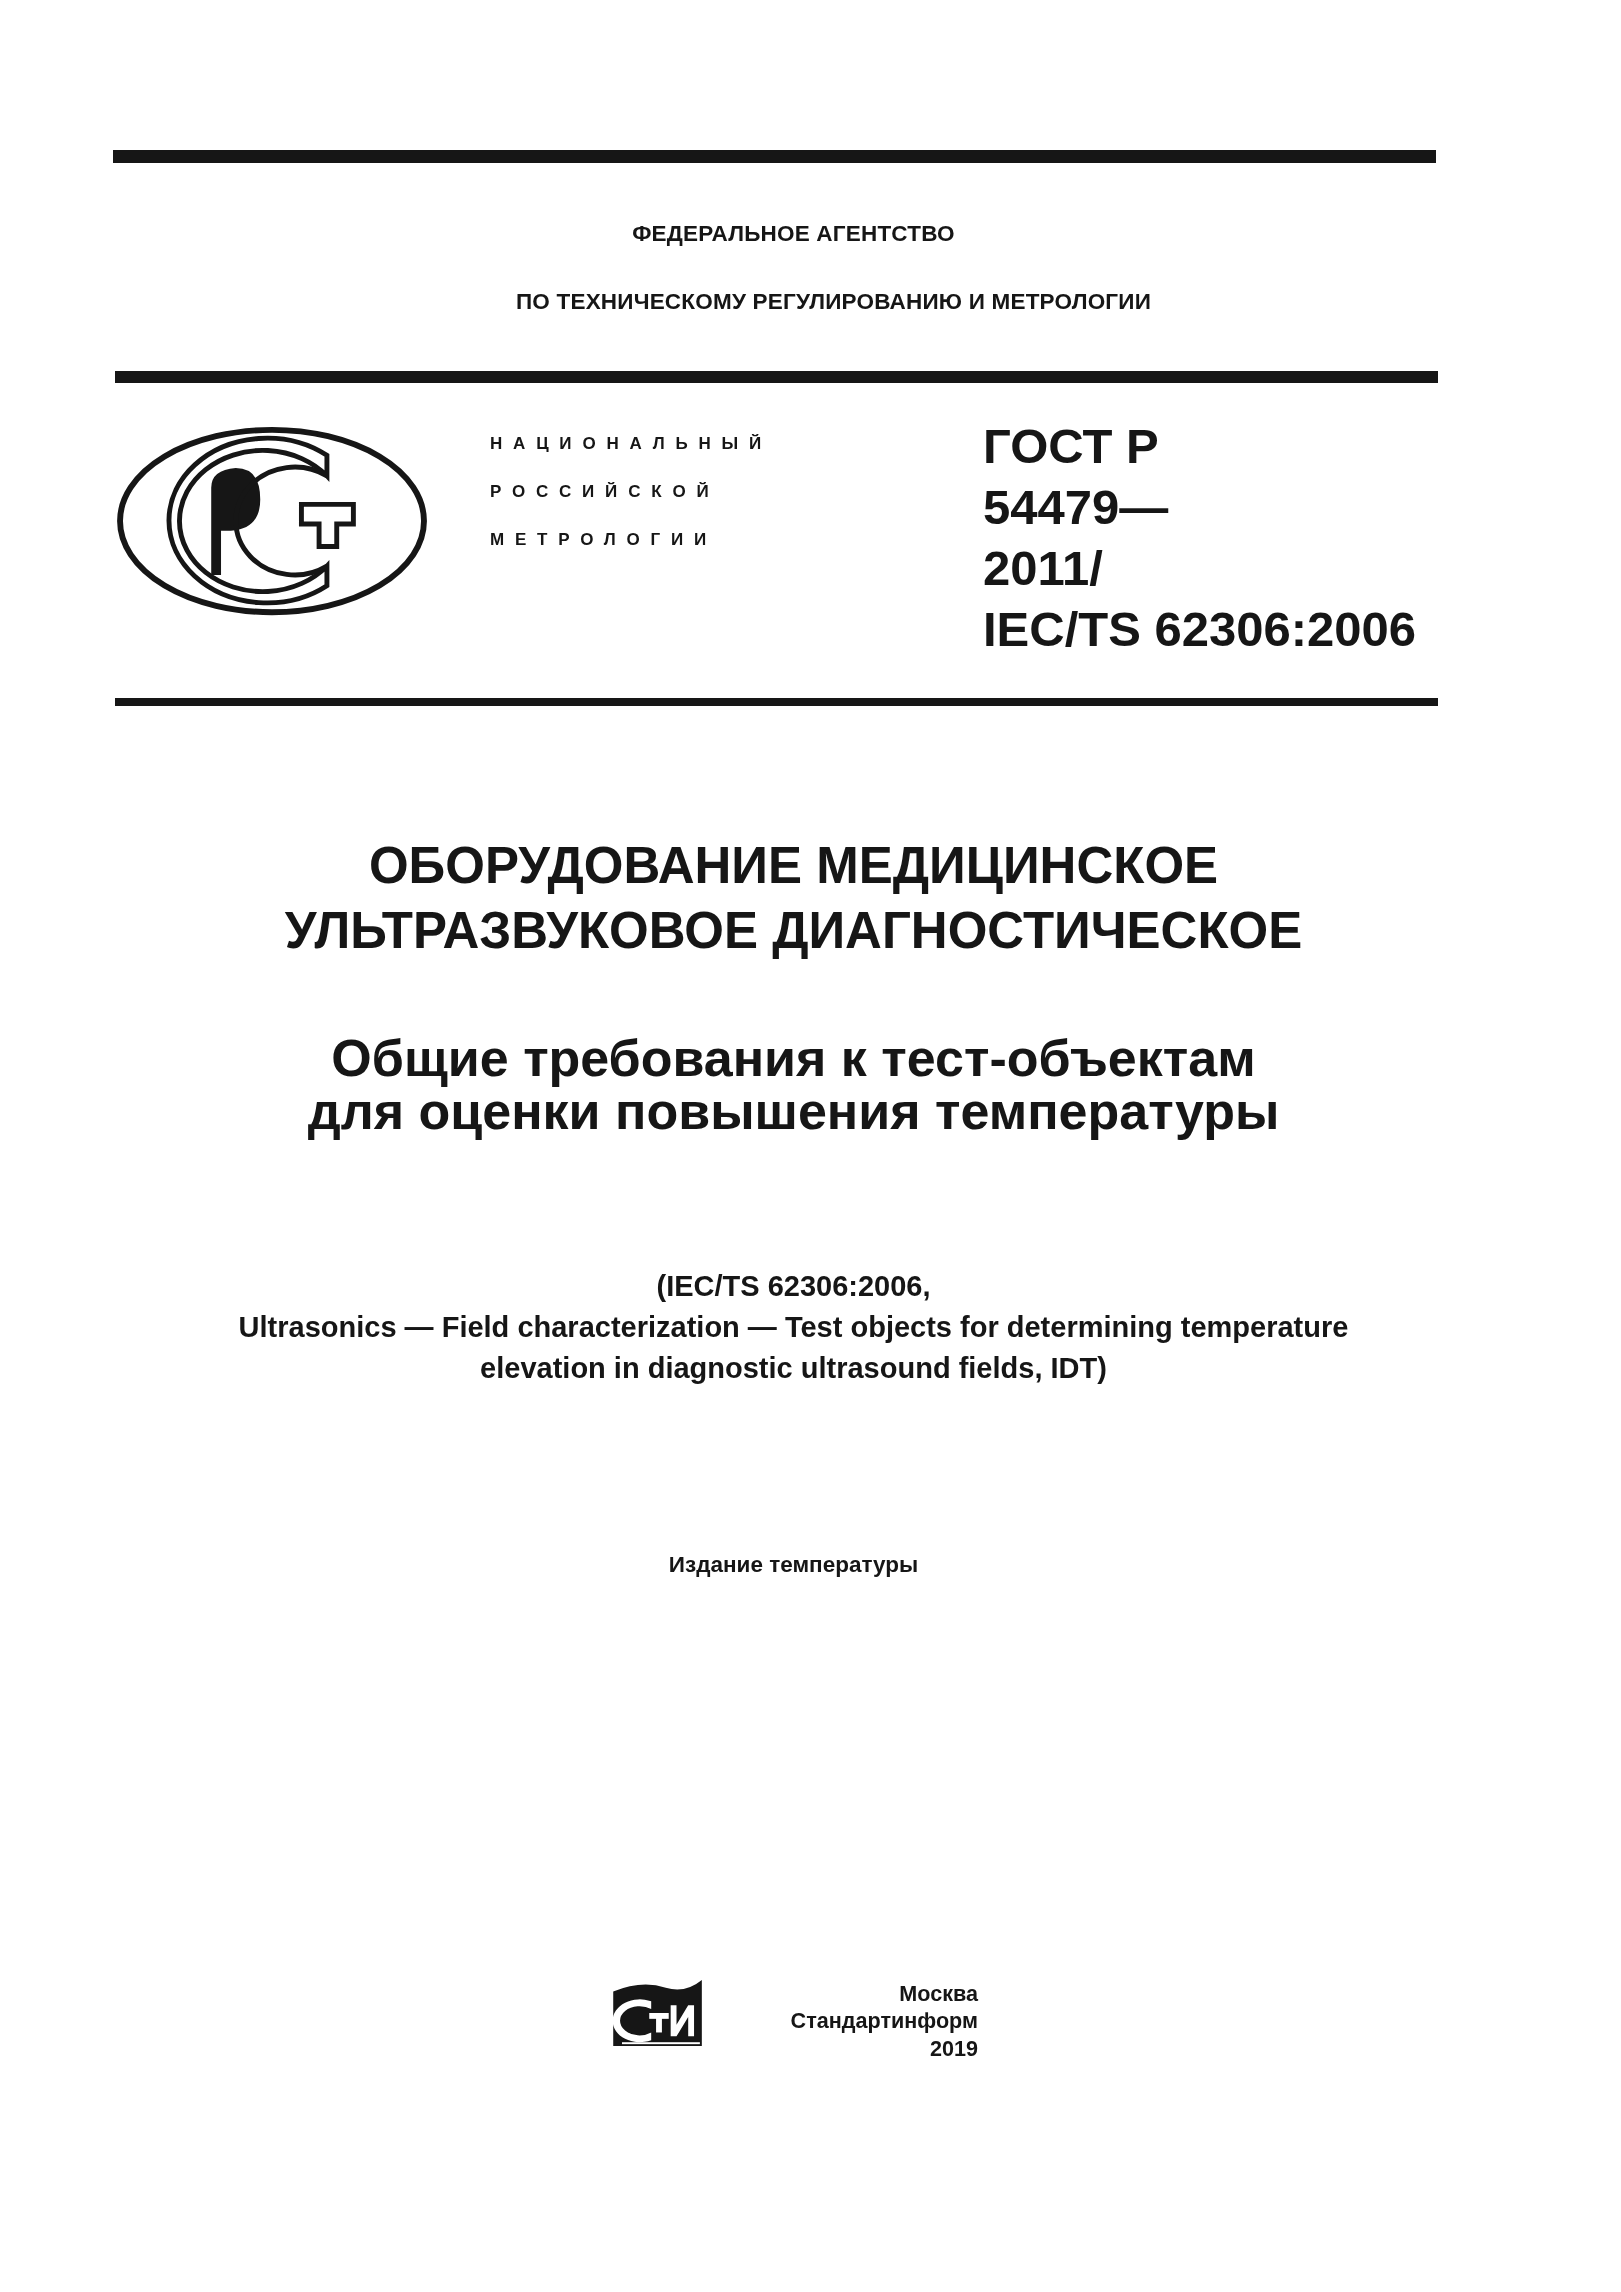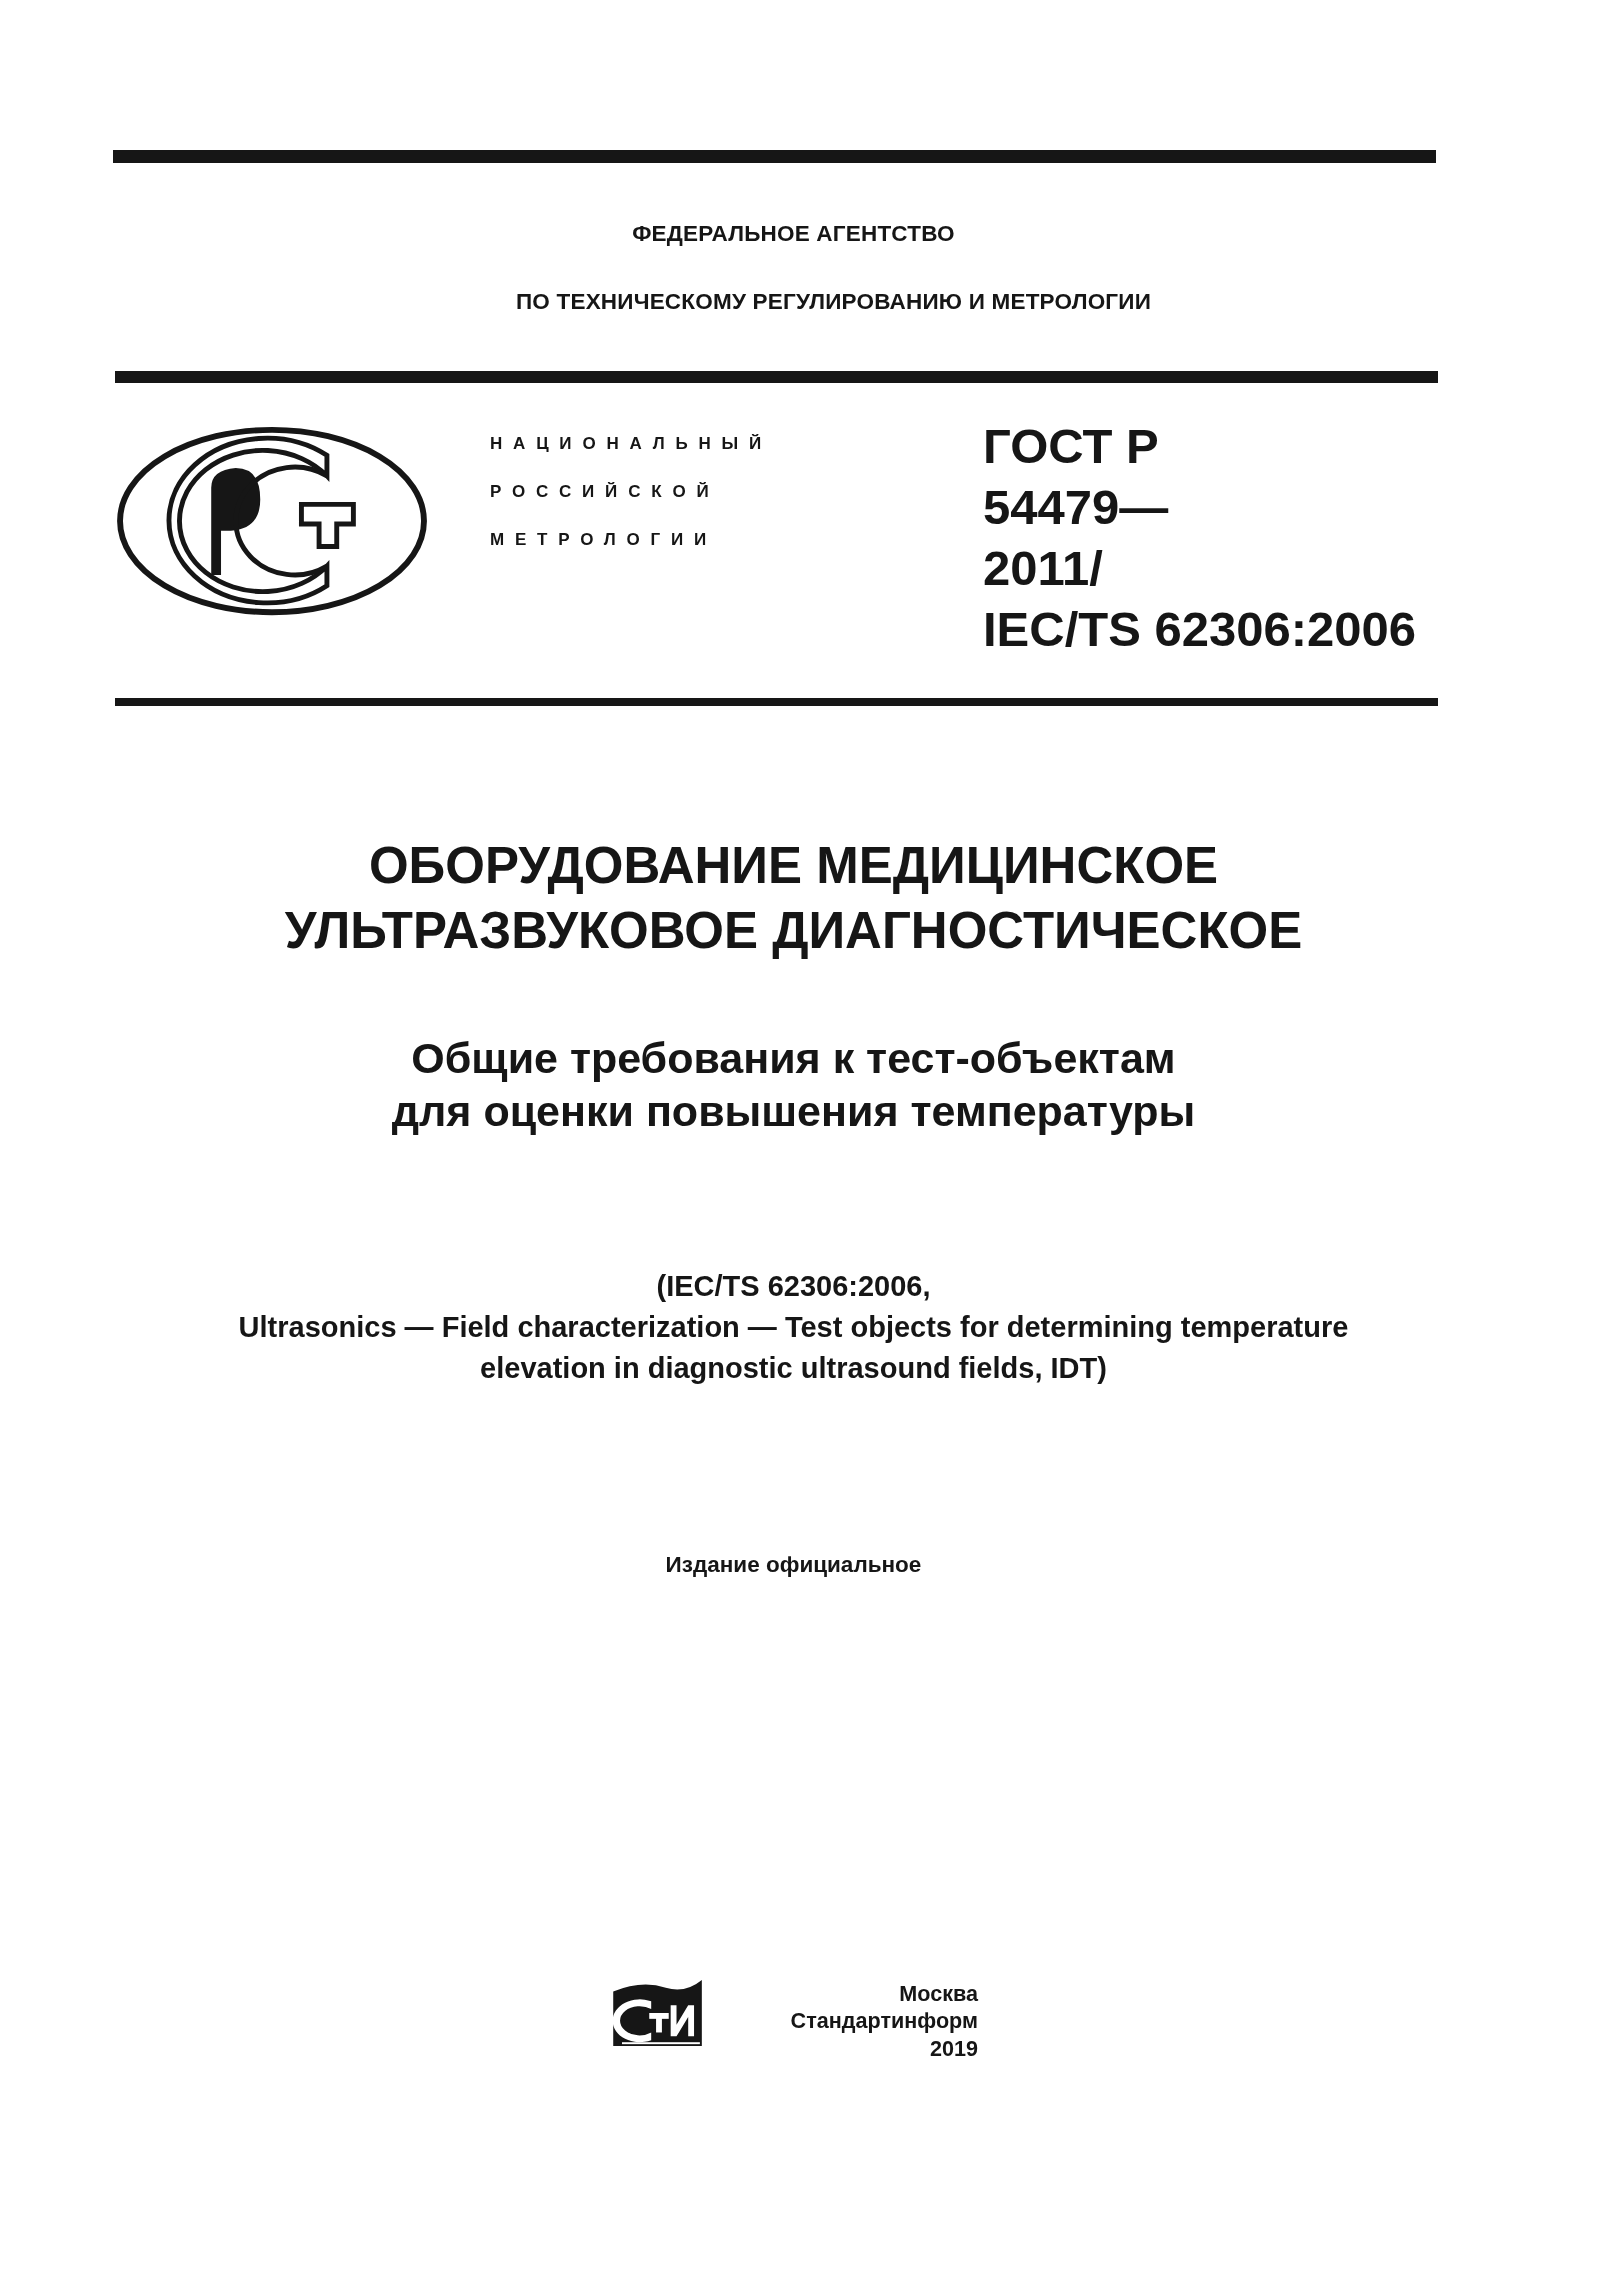--- a/index.html
+++ b/index.html
@@ -5,21 +5,21 @@
   html, body { margin: 0; padding: 0; background: #ffffff; }
   body { width: 1621px; height: 2293px; position: relative; overflow: hidden;
          font-family: "Liberation Sans", sans-serif; color: #161616; }
   .bar { position: absolute; background: #161616; }
   .center { position: absolute; left: 0; width: 1587px; text-align: center; }
   .agency { font-weight: bold; font-size: 22.5px; letter-spacing: 0.2px; }
   .national { position: absolute; left: 490px; width: 431px; 
               font-weight: bold; font-size: 17px; letter-spacing: 10.8px; line-height: 48px; top: 420px; }
   .gost { position: absolute; left: 983px; top: 416px; font-weight: bold; font-size: 49px; line-height: 61px; }
   .title { font-weight: bold; font-size: 51px; line-height: 65px; }
-  .subtitle { font-weight: bold; font-size: 43px; line-height: 53px; }
+  .subtitle { font-weight: bold; font-size: 52px; line-height: 53px; }
   .english { font-weight: bold; font-size: 29px; line-height: 41px; }
   .edition { font-weight: bold; font-size: 22.5px; }
   .publisher { position: absolute; left: 704px; top: 1980px; width: 274px; text-align: right;
                font-weight: bold; font-size: 21.6px; line-height: 27.4px; }
 </style>
 </head>
 <body>
 
 <div class="bar" style="left:113px; top:150px; width:1323px; height:12.7px;"></div>
 <div class="bar" style="left:115px; top:371px; width:1323px; height:11.8px;"></div>
@@ -60,21 +60,21 @@
   <div>Общие требования к тест-объектам</div>
   <div>для оценки повышения температуры</div>
 </div>
 
 <div class="center english" style="top:1266px;">
   <div>(IEC/TS 62306:2006,</div>
   <div>Ultrasonics — Field characterization — Test objects for determining temperature</div>
   <div>elevation in diagnostic ultrasound fields, IDT)</div>
 </div>
 
-<div class="center edition" style="top:1552px;">Издание официальное</div>
+<div class="center edition" style="top:1552px;">Издание температуры</div>
 
 <div style="position:absolute; left:612px; top:1976px; width:93px; height:74px;">
   <svg width="93" height="74" viewBox="0 0 95 76">
     <path d="M 1 16 Q 30 4 55 12 Q 75 18 92 4 L 92 72 L 1 72 Z" fill="#161616"></path>
     <path d="M 40 26 A 28 22 0 1 0 40 66 L 40 58 A 20 15 0 1 1 40 34 Z" fill="#ffffff"></path>
     <rect x="38" y="38" width="20" height="6" fill="#ffffff"></rect>
     <rect x="45" y="38" width="6" height="20" fill="#ffffff"></rect>
     <path d="M 60 30 L 66 30 L 66 50 L 78 30 L 84 30 L 84 62 L 78 62 L 78 42 L 66 62 L 60 62 Z" fill="#ffffff"></path>
     <rect x="10" y="68" width="80" height="2" fill="#ffffff"></rect>
   </svg>

